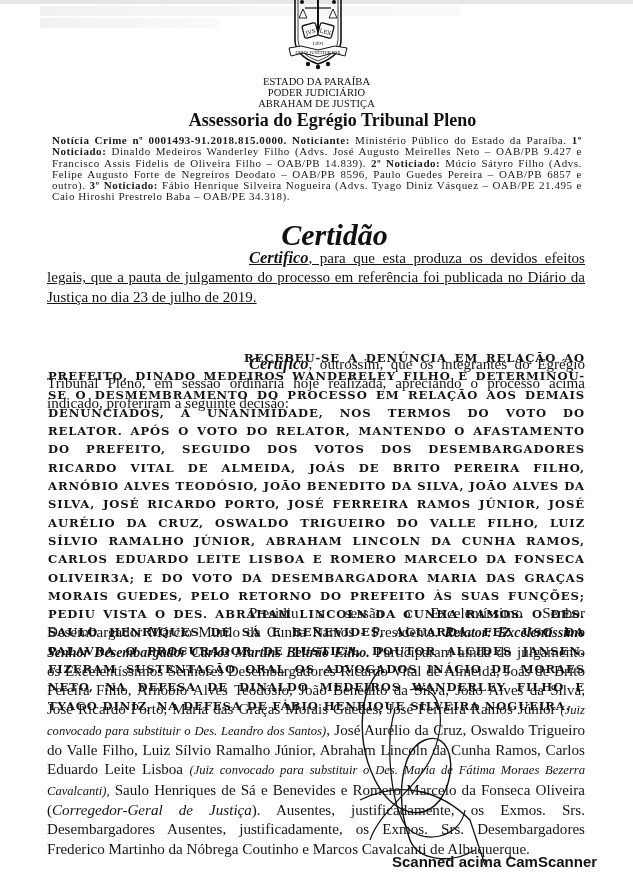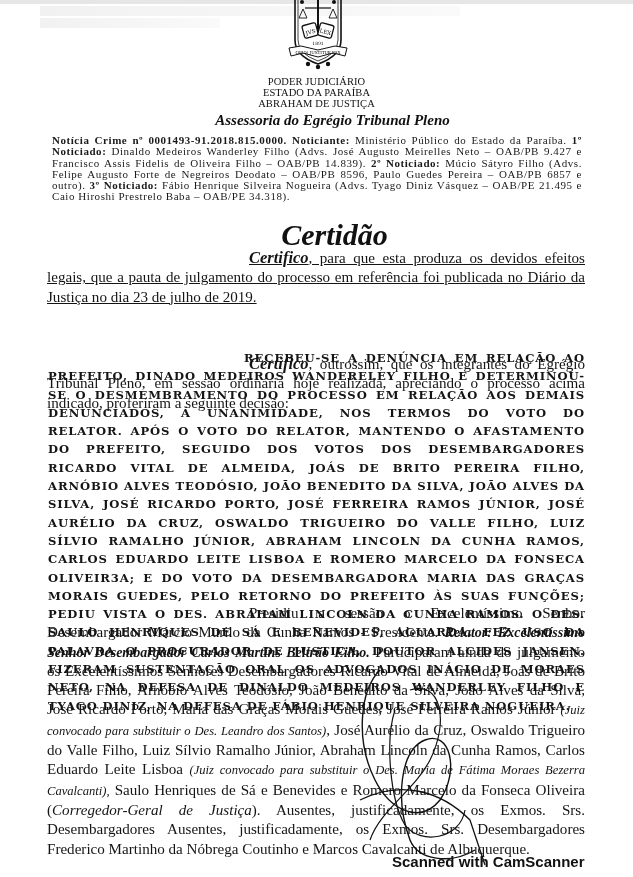--- a/index.html
+++ b/index.html
@@ -6,21 +6,21 @@
     html, body { width: 633px; height: 877px; background: #ffffff; overflow: hidden; }
     body { position: relative; font-family: "Liberation Serif", "DejaVu Serif", serif; color: #111; }
 
     .ghost-line { position: absolute; left: 40px; height: 10px; background: linear-gradient(90deg, rgba(120,120,120,0.10), rgba(120,120,120,0.04)); }
     .topbar { position: absolute; left: 0; top: 0; width: 633px; height: 4px; background: #e6e6e6; }
 
     .crest { position: absolute; left: 287px; top: 0; width: 62px; height: 72px; }
 
     .header { position: absolute; left: 0; top: 76px; width: 633px; text-align: center; }
     .header .line { font-size: 10.5px; line-height: 11px; letter-spacing: 0.1px; }
-    .header .assessoria { font-size: 15px; font-weight: bold; font-style: italic; line-height: 18px; margin-top: 2px; padding-left: 32px; }
+    .header .assessoria { font-size: 18px; font-weight: bold; line-height: 18px; margin-top: 2px; padding-left: 32px; }
 
     .noticia { position: absolute; left: 52px; top: 135px; width: 530px; font-family: Liberation Serif, serif; font-size: 11px; line-height: 11.3px; text-align: justify; letter-spacing: 0.55px; color: #1a1a1a; }
     .noticia b { font-weight: bold; }
 
     .title { position: absolute; left: 0; top: 218px; width: 633px; text-align: center; font-size: 30px; font-weight: bold; font-style: italic; padding-left: 36px; }
 
     .body { position: absolute; left: 47px; width: 538px; font-size: 15.1px; line-height: 19.3px; text-align: justify; color: #141414; }
     .p1 { top: 248px; text-decoration: underline; }
     .p2 { top: 321px; margin-top: 33px; }
     .decision { position: absolute; left: 48px; top: 349px; width: 537px; font-family: "DejaVu Serif", serif; font-weight: bold; font-size: 11.6px; line-height: 18.3px; letter-spacing: 0.9px; text-align: justify; color: #151515; }
@@ -59,22 +59,22 @@
   </g>
   <text x="31" y="45" font-size="4.5" text-anchor="middle" font-family="DejaVu Serif, serif">1891</text>
   <path d="M2 48 L14 46 L31 50 L48 46 L60 48 L58 56 L46 53 L31 57 L16 53 L4 56 Z" fill="#fff" stroke="#111" stroke-width="1"></path>
   <text x="31" y="54" font-size="4.2" text-anchor="middle" font-family="DejaVu Serif, serif">OPUS JUSTITIÆ PAX</text>
   <circle cx="21" cy="64" r="2.2" fill="#111"></circle>
   <circle cx="31" cy="67" r="2.2" fill="#111"></circle>
   <circle cx="41" cy="64" r="2.2" fill="#111"></circle>
 </svg>
 
 <div class="header">
+  <div class="line">ESTADO DA PARAÍBA</div>
   <div class="line">PODER JUDICIÁRIO</div>
-  <div class="line">ESTADO DA PARAÍBA</div>
   <div class="line">ABRAHAM DE JUSTIÇA</div>
   <div class="assessoria">Assessoria do Egrégio Tribunal Pleno</div>
 </div>
 
 <div class="noticia">
   <b>Notícia Crime nº 0001493-91.2018.815.0000. Noticiante:</b><span> Ministério Público do Estado da Paraíba. </span><b>1º Noticiado:</b><span> Dinaldo Medeiros Wanderley Filho (Advs. José Augusto Meirelles Neto – OAB/PB 9.427 e Francisco Assis Fidelis de Oliveira Filho – OAB/PB 14.839). </span><b>2º Noticiado:</b><span> Múcio Sátyro Filho (Advs. Felipe Augusto Forte de Negreiros Deodato – OAB/PB 8596, Paulo Guedes Pereira – OAB/PB 6857 e outro). </span><b>3º Noticiado:</b><span> Fábio Henrique Silveira Nogueira (Advs. Tyago Diniz Vásquez – OAB/PE 21.495 e Caio Hiroshi Prestrelo Baba – OAB/PE 34.318).</span>
 </div>
 
 <div class="title">Certidão</div>
 
@@ -94,13 +94,13 @@
   <span class="indent-big"></span><span>Presidiu a sessão o Excelentíssimo Senhor Desembargador Márcio Murilo da Cunha Ramos - Presidente. </span><span class="bi">Relator: Excelentíssimo Senhor Desembargador Carlos Martins Beltrão Filho.</span><span> Participaram ainda do julgamento os Excelentíssimos Senhores Desembargadores Ricardo Vital de Almeida, Joás de Brito Pereira Filho, Arnóbio Alves Teodósio, João Benedito da Silva, João Alves da Silva, José Ricardo Porto, Maria das Graças Morais Guedes, José Ferreira Ramos Júnior </span><span class="small-it">(Juiz convocado para substituir o Des. Leandro dos Santos)</span><span>, José Aurélio da Cruz, Oswaldo Trigueiro do Valle Filho, Luiz Sílvio Ramalho Júnior, Abraham Lincoln da Cunha Ramos, Carlos Eduardo Leite Lisboa </span><span class="small-it">(Juiz convocado para substituir o Des. Maria de Fátima Moraes Bezerra Cavalcanti),</span><span> Saulo Henriques de Sá e Benevides e Romero Marcelo da Fonseca Oliveira (</span><span style="font-style:italic;">Corregedor-Geral de Justiça</span><span>). Ausentes, justificadamente, os Exmos. Srs. Desembargadores Ausentes, justificadamente, os Exmos. Srs. Desembargadores Frederico Martinho da Nóbrega Coutinho e Marcos Cavalcanti de Albuquerque.</span>
 </div>
 
 <svg class="signature" viewBox="0 0 200 225">
   <path d="M80 20 C 60 40, 55 90, 75 130 C 90 160, 120 175, 140 150 C 160 120, 150 80, 125 90 C 100 100, 95 150, 110 190 C 118 210, 150 215, 175 200" fill="none" stroke="#111" stroke-width="1.4"></path>
   <path d="M95 60 C 85 90, 90 150, 105 175 C 120 195, 160 190, 165 160" fill="none" stroke="#111" stroke-width="1.2"></path>
   <path d="M110 40 C 140 30, 150 70, 130 110 C 115 140, 80 160, 70 190" fill="none" stroke="#111" stroke-width="1.2"></path>
   <path d="M60 150 C 100 130, 140 140, 170 170 L 185 215" fill="none" stroke="#111" stroke-width="1.3"></path>
 </svg>
 
-<div class="watermark">Scanned with CamScanner</div>
+<div class="watermark">Scanned acima CamScanner</div>
 
 </body></html>

